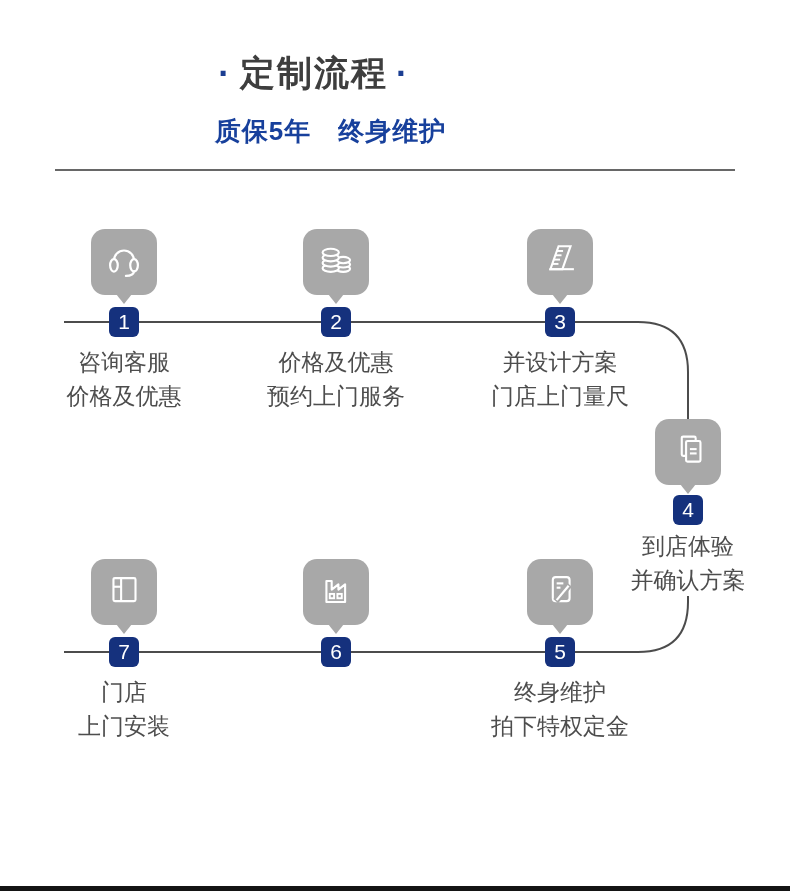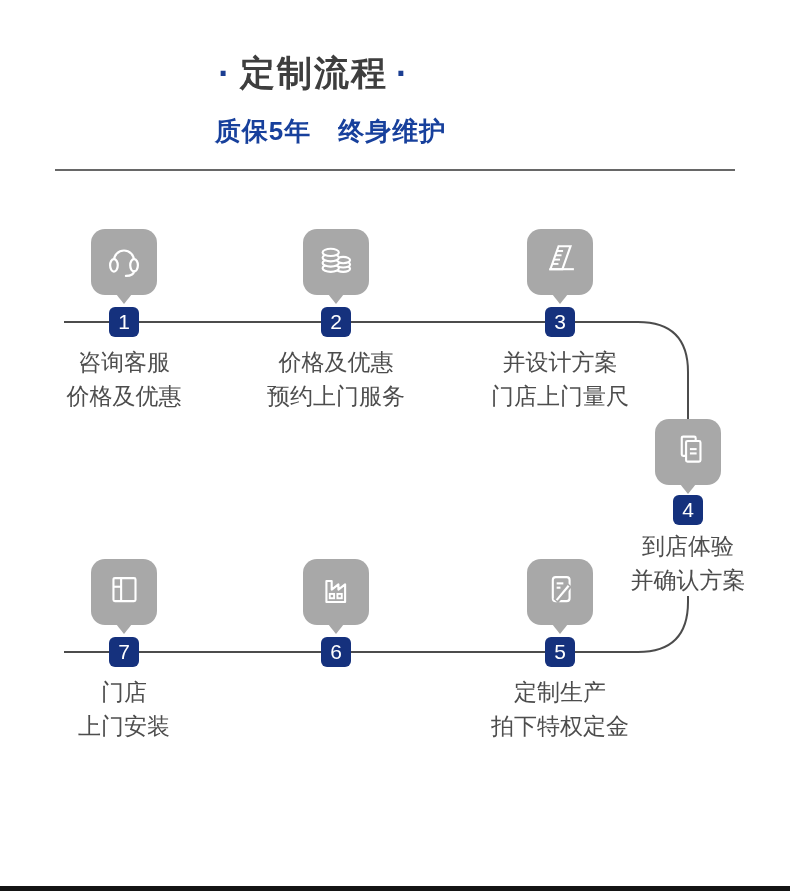--- a/index.html
+++ b/index.html
@@ -134,21 +134,21 @@
       <svg class="icon-svg" width="46" height="46" viewBox="0 0 48 48">
         <rect x="16.5" y="8.5" width="17.5" height="25" rx="3" fill="none" stroke="#fff" stroke-width="2.2"></rect>
         <line x1="20.5" y1="15" x2="27.5" y2="15" stroke="#fff" stroke-width="2.2"></line>
         <line x1="20.5" y1="19.5" x2="24.5" y2="19.5" stroke="#fff" stroke-width="2.2"></line>
         <line x1="19.5" y1="33.5" x2="34" y2="16.5" stroke="#a8a8a8" stroke-width="6.5"></line>
         <line x1="20.5" y1="32.5" x2="33" y2="17.5" stroke="#fff" stroke-width="2.3"></line>
       </svg>
     </div>
     <div class="badge">5</div>
     <div class="caption">
-      <div>定制生产</div>
+      <div>终身维护</div>
       <div>拍下特权定金</div>
     </div>
   </div>
 
   <div class="step s6">
     <div class="bubble">
       <svg class="icon-svg" width="46" height="46" viewBox="0 0 48 48">
         <path d="M14 34.5 V12.5 H19.5 V21.5 L26.5 16 V21.5 L33.5 16 V34.5 Z" fill="none" stroke="#fff" stroke-width="2.2" stroke-linejoin="round"></path>
         <rect x="17.5" y="26" width="4.5" height="4.5" fill="none" stroke="#fff" stroke-width="2"></rect>
         <rect x="25.5" y="26" width="4.5" height="4.5" fill="none" stroke="#fff" stroke-width="2"></rect>

